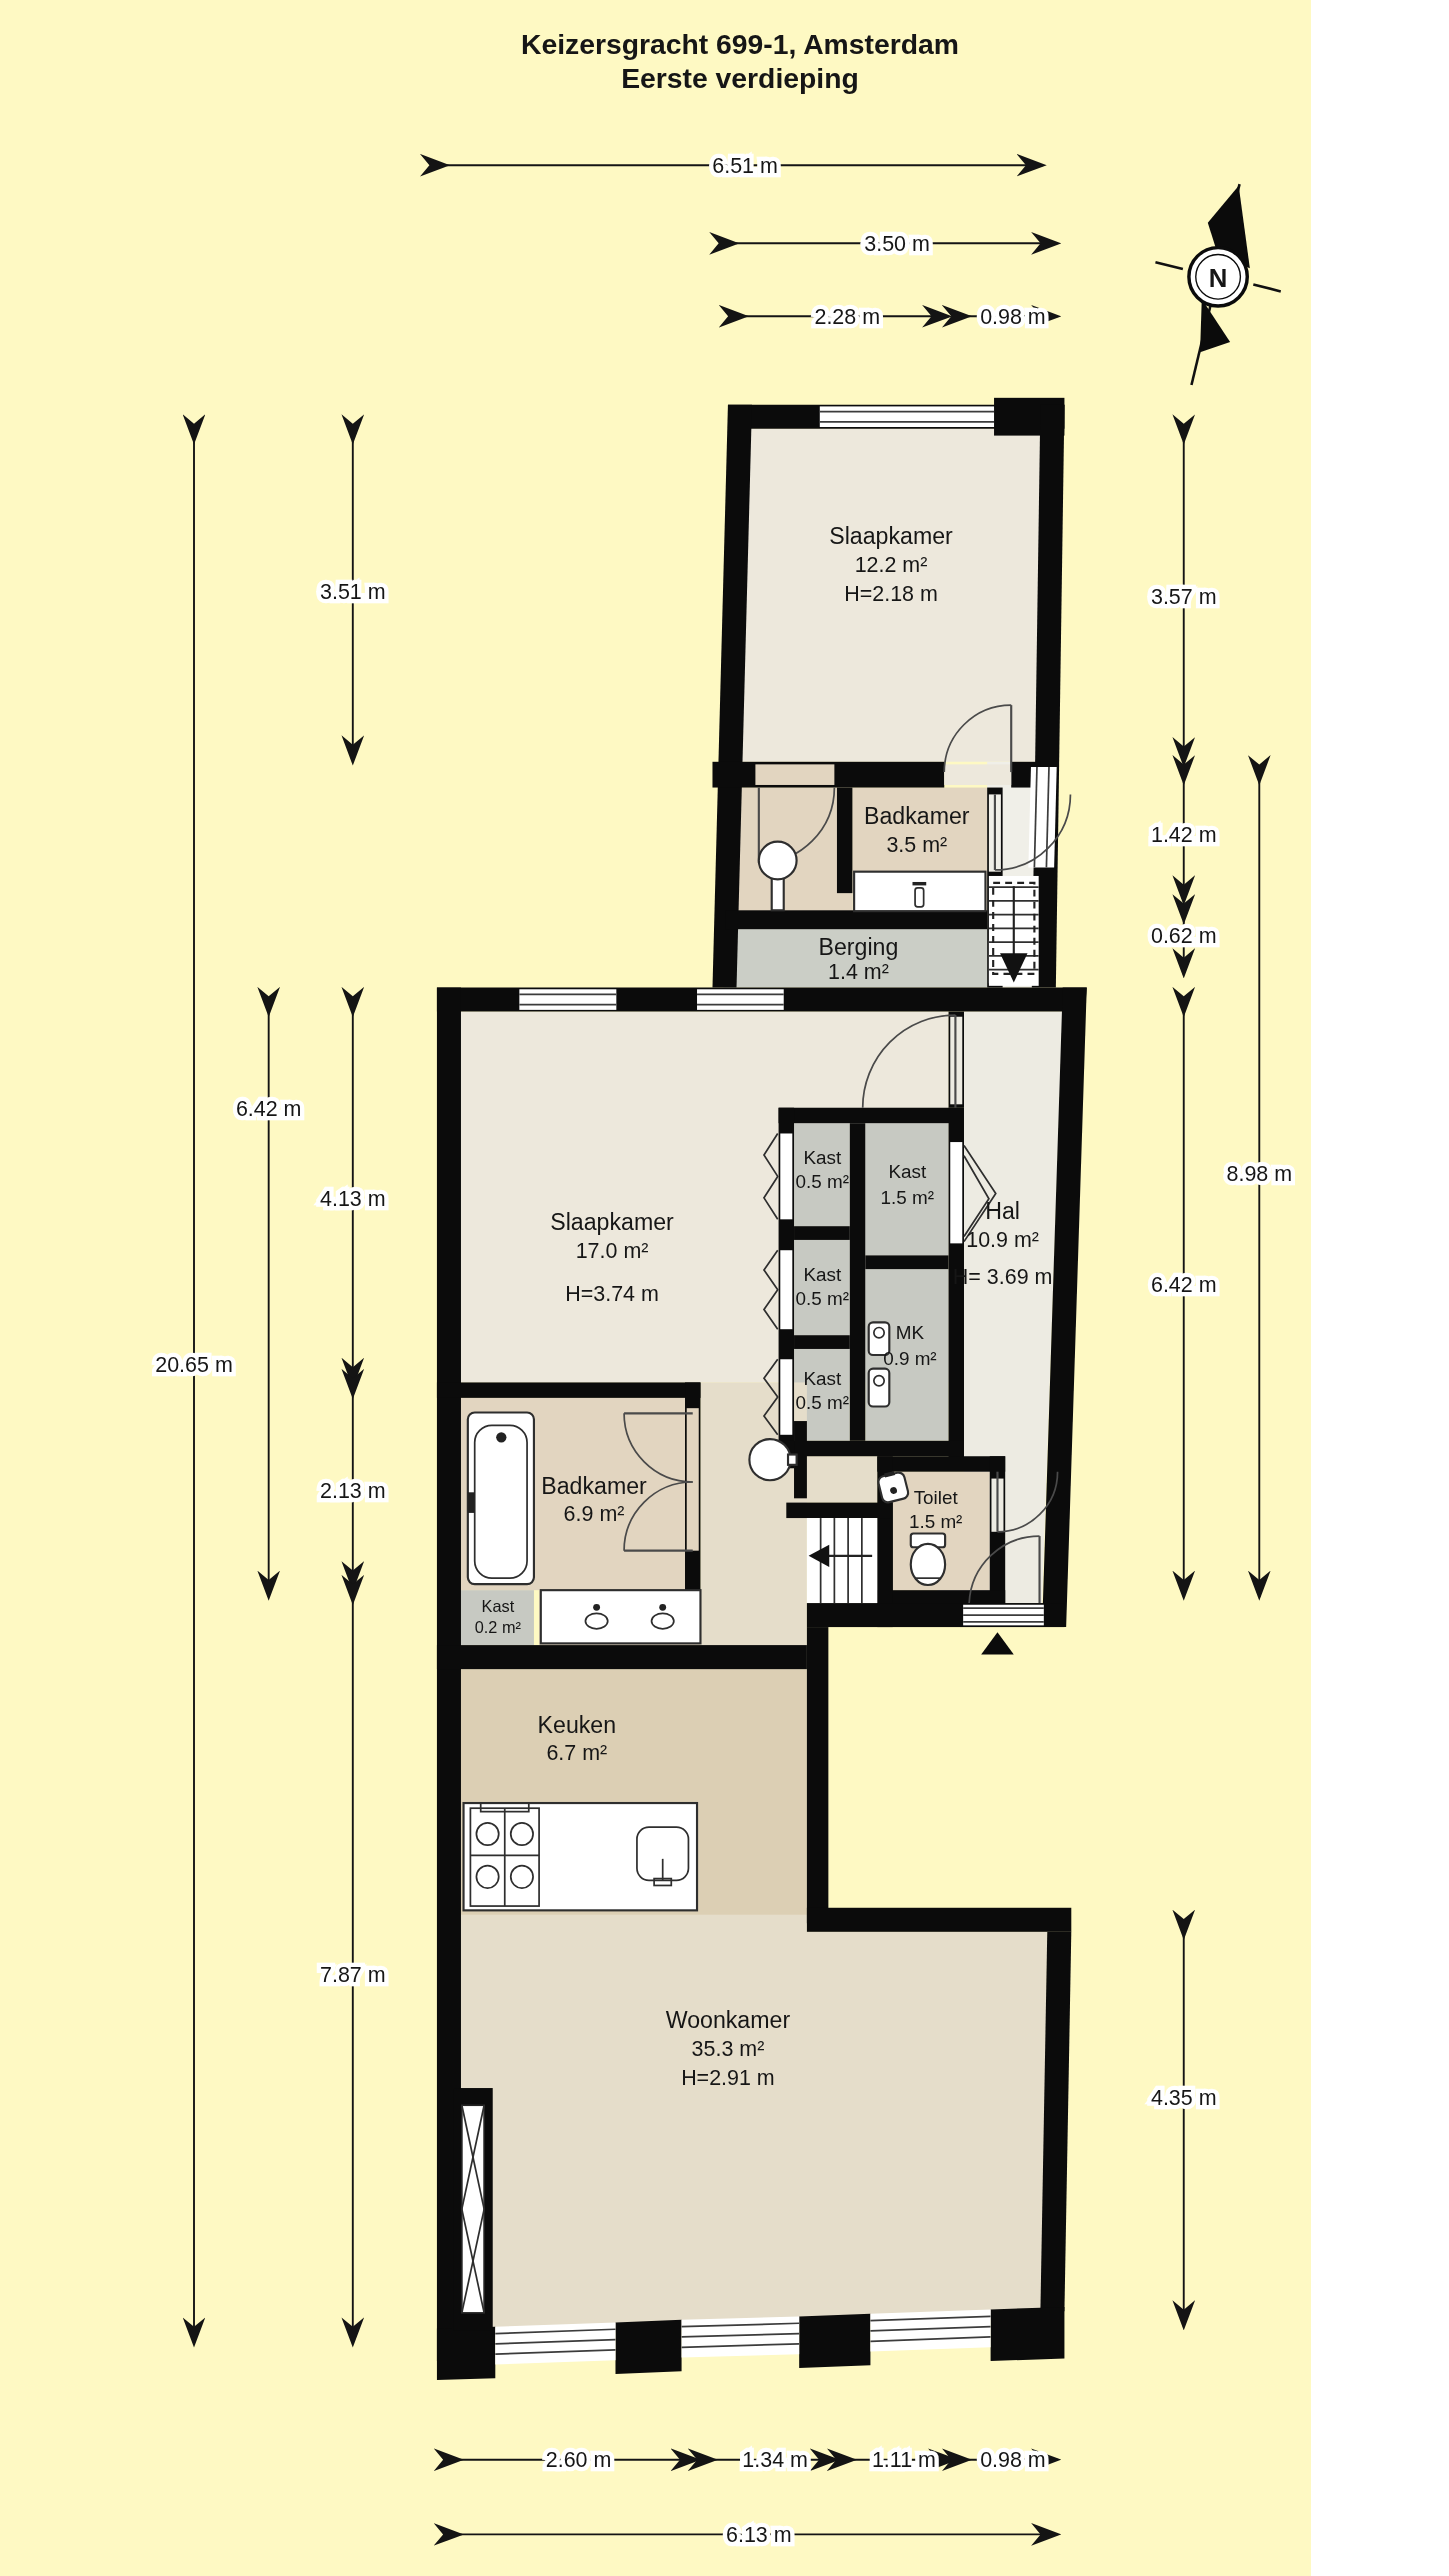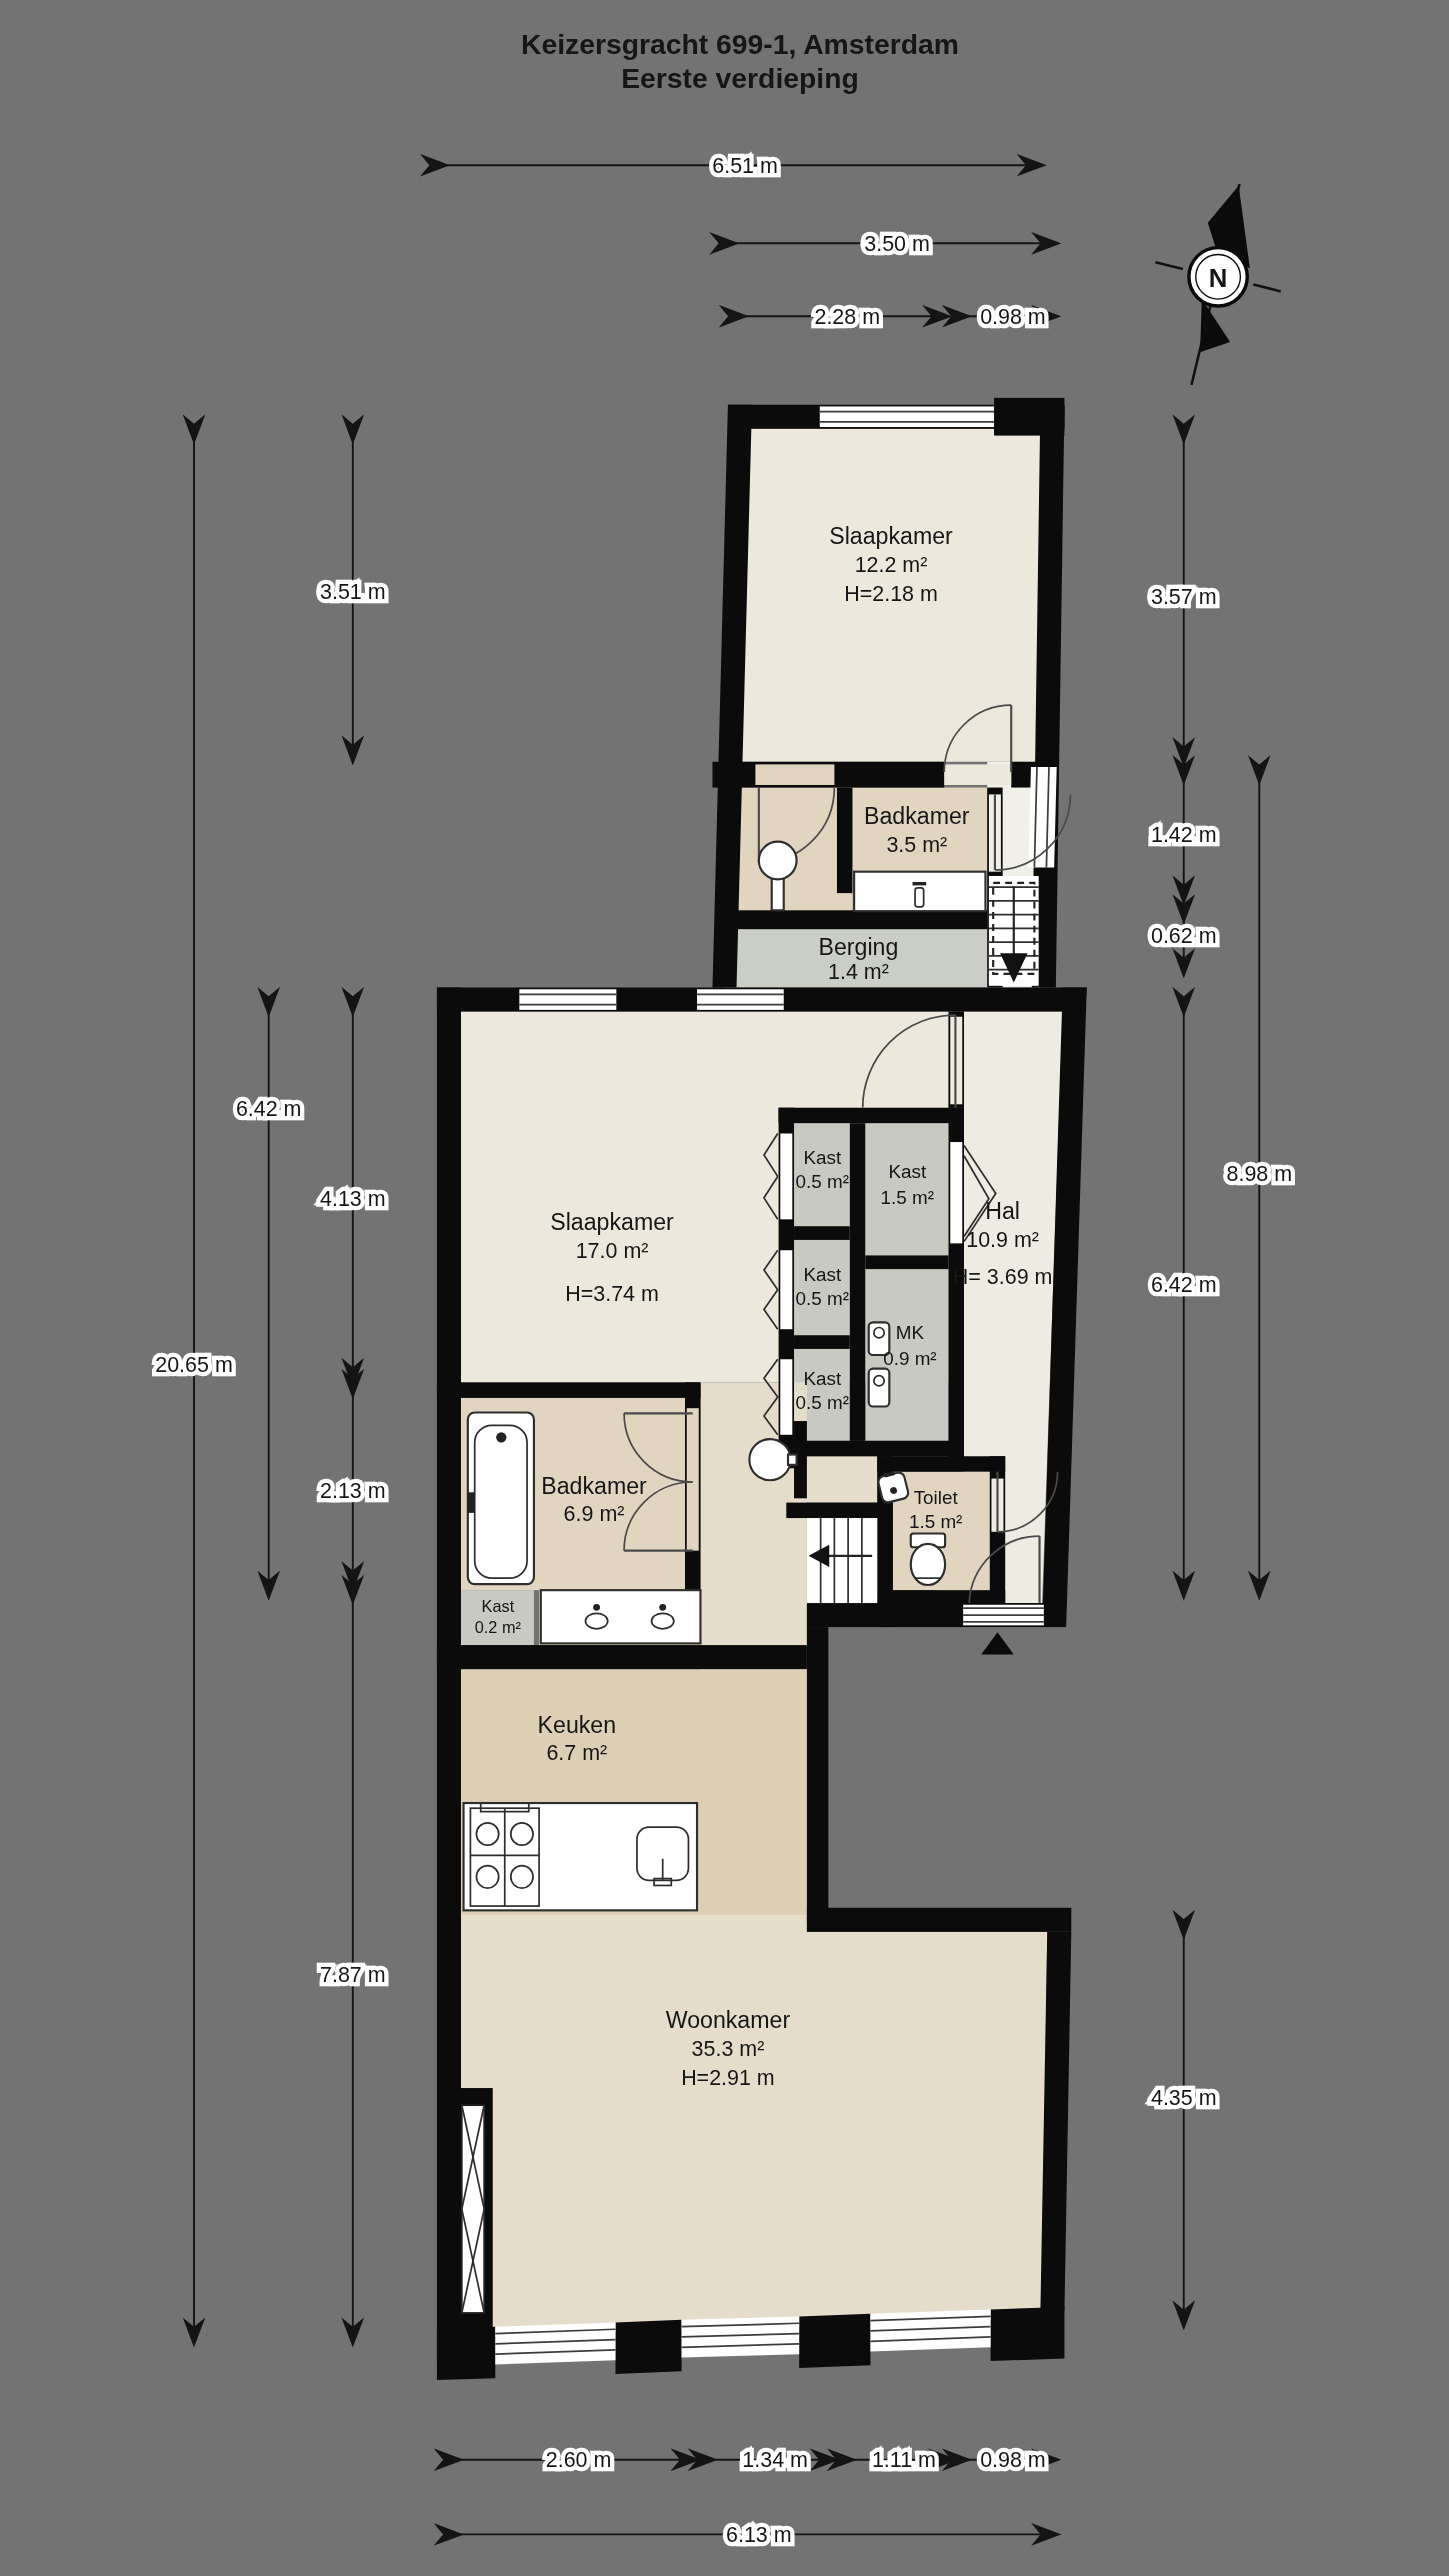--- a/index.html
+++ b/index.html
@@ -1,17 +1,17 @@
 <!DOCTYPE html>
 <html style="font-size:13.7px"><head>
 <meta charset="utf-8">
 <style>
   html,body{margin:0;padding:0;background:#ffffff;}
   body{font-family:"Liberation Sans", sans-serif;}
-  .page{position:relative;width:1449px;height:2576px;background:#737373;overflow:hidden;}
+  .page{position:relative;width:1311px;height:2576px;background:#fef9c3;overflow:hidden;}
   svg{display:block}
   text{fill:#161616;}
   .title{font-size:33px;font-weight:bold;}
   .roomlbl{font-size:27px;}
   .roomsub{font-size:25px;}
   .smalllbl{font-size:22px;}
   .tinylbl{font-size:19px;}
   .dim{font-size:25px;paint-order:stroke;stroke:#ffffff;stroke-width:10px;font-weight:400;}
   .dimline{stroke:#141414;stroke-width:2.2;}
   .wall{fill:#0b0b0b;}

